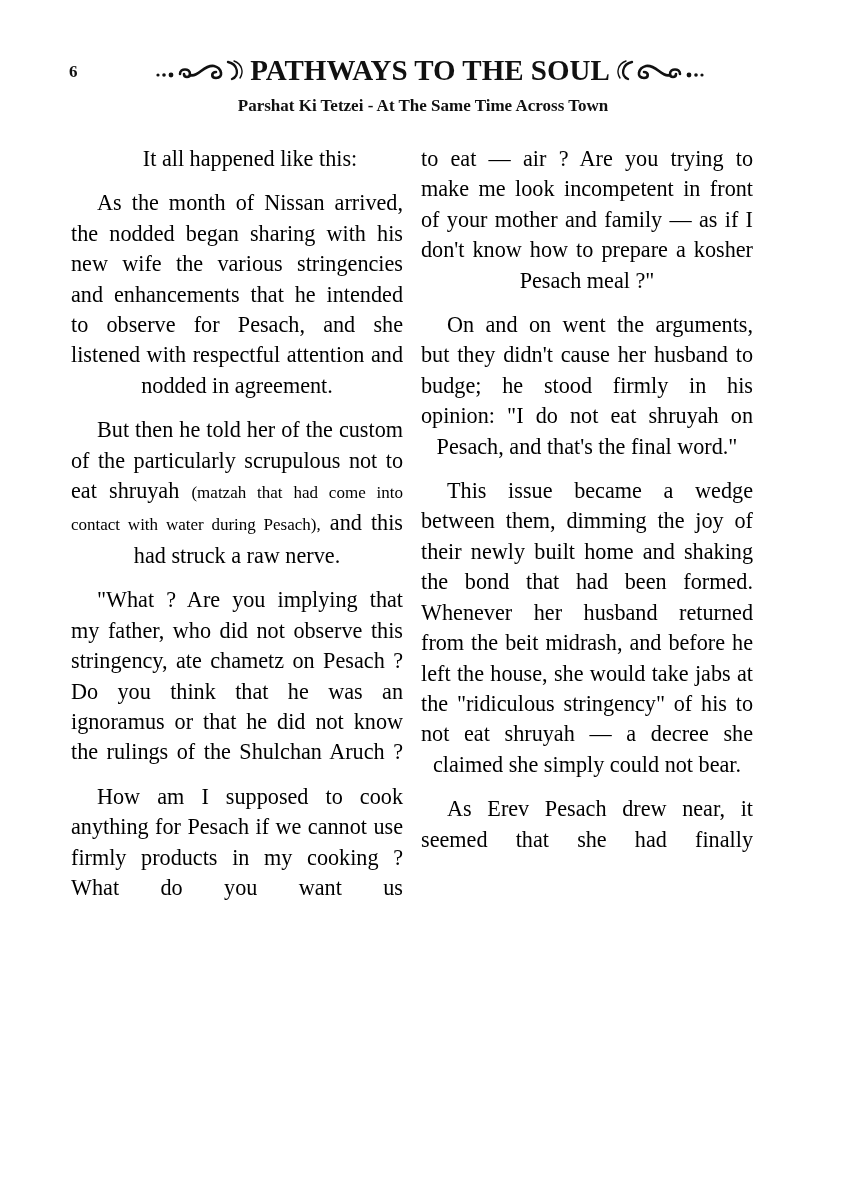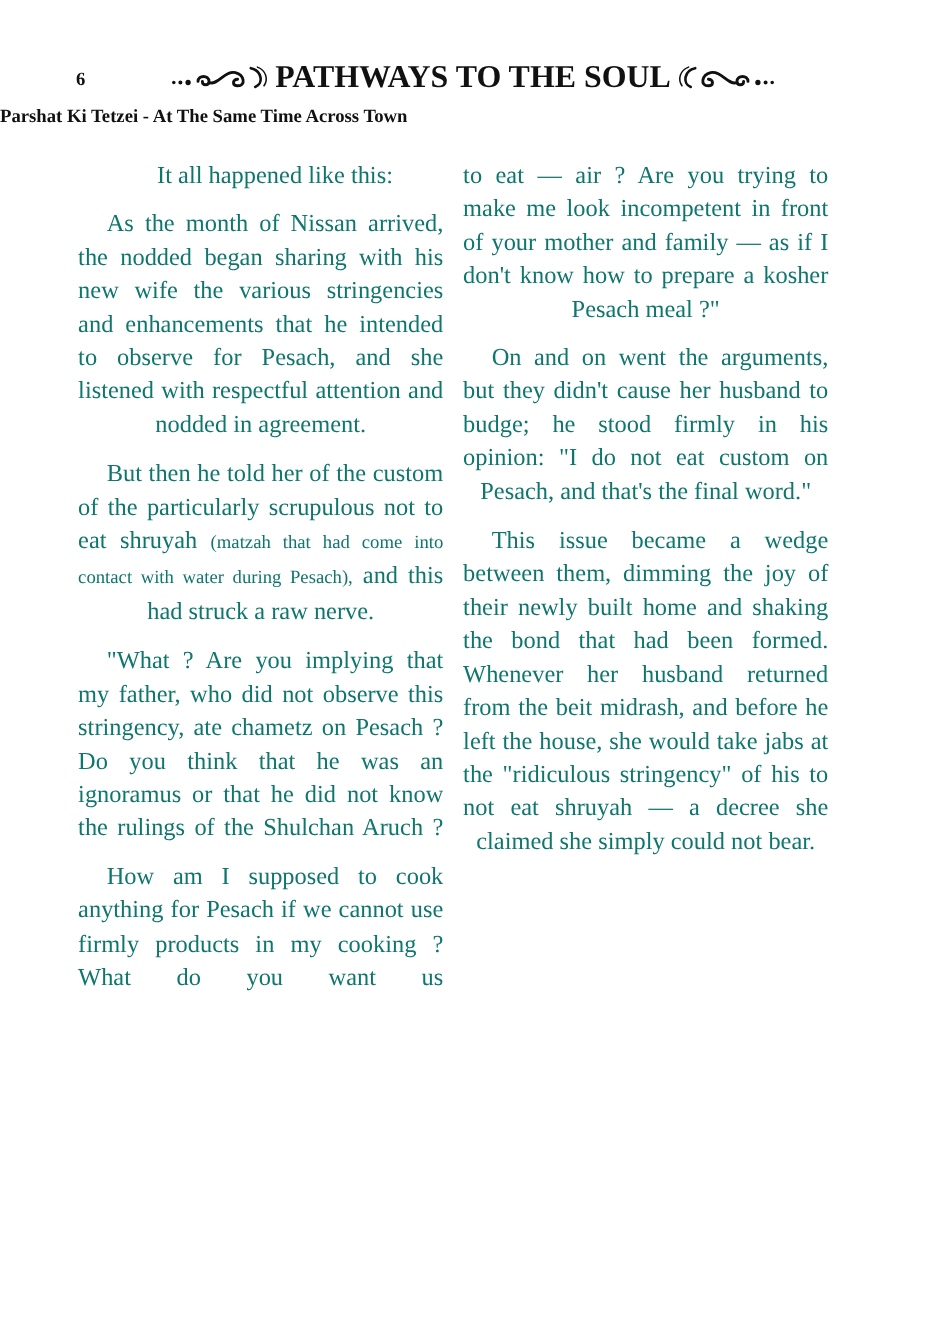--- a/index.html
+++ b/index.html
@@ -11,26 +11,26 @@
     .header-title {
       position: absolute; left: 130px; top: 50px; width: 600px; height: 40px;
       display: flex; align-items: center; justify-content: center;
       font-family: "Liberation Serif", serif; font-weight: bold; font-size: 29px; color: #111;
       letter-spacing: 0px; white-space: nowrap;
     }
     .ornament { display: inline-block; width: 92px; height: 24px; }
     .ornament svg { width: 92px; height: 24px; display: block; }
     .title-text { margin: 0 4px; }
     .subtitle {
-      position: absolute; left: 0; width: 846px; top: 96px; 
+      position: absolute; left: 0; width: 846px; top: 96px; text-align: center;
       font-family: "Liberation Serif", serif; font-weight: bold; font-size: 17px; color: #111;
     }
     .column {
       position: absolute; top: 144px; width: 332px;
-      font-family: "Liberation Serif", serif; font-size: 22.2px; line-height: 30.4px; color: #0f766e;
+      font-family: "Liberation Serif", serif; font-size: 22.2px; line-height: 30.4px; color: #000000;
     }
     .col-left { left: 71px; }
     .col-right { left: 421px; }
     .para {
       margin: 0 0 14px 0;
       text-align: justify; text-align-last: center;
       text-indent: 26px; hyphens: none;
     }
     .para.no-last-center { text-align-last: justify; }
     .para.cont { text-indent: 0; }
@@ -72,15 +72,16 @@
 <div class="column col-left">
   <p class="para">It all happened like this:</p>
   <p class="para">As the month of Nissan arrived, the nodded began sharing with his new wife the various stringencies and enhancements that he intended to observe for Pesach, and she listened with respectful attention and nodded in agreement.</p>
   <p class="para"><span>But then he told her of the custom of the particularly scrupulous not to eat shruyah </span><span class="small">(matzah that had come into contact with water during Pesach),</span><span> and this had struck a raw nerve.</span></p>
   <p class="para no-last-center">"What ? Are you implying that my father, who did not observe this stringency, ate chametz on Pesach ? Do you think that he was an ignoramus or that he did not know the rulings of the Shulchan Aruch ?</p>
   <p class="para no-last-center">How am I supposed to cook anything for Pesach if we cannot use firmly products in my cooking ? What do you want us</p>
 </div>
 
 <div class="column col-right">
   <p class="para cont">to eat — air ? Are you trying to make me look incompetent in front of your mother and family — as if I don't know how to prepare a kosher Pesach meal ?"</p>
-  <p class="para">On and on went the arguments, but they didn't cause her husband to budge; he stood firmly in his opinion: "I do not eat custom on Pesach, and that's the final word."</p>
+  <p class="para">On and on went the arguments, but they didn't cause her husband to budge; he stood firmly in his opinion: "I do not eat shruyah on Pesach, and that's the final word."</p>
   <p class="para">This issue became a wedge between them, dimming the joy of their newly built home and shaking the bond that had been formed. Whenever her husband returned from the beit midrash, and before he left the house, she would take jabs at the "ridiculous stringency" of his to not eat shruyah — a decree she claimed she simply could not bear.</p>
+  <p class="para no-last-center">As Erev Pesach drew near, it seemed that she had finally</p>
 </div>
 
 </body></html>

